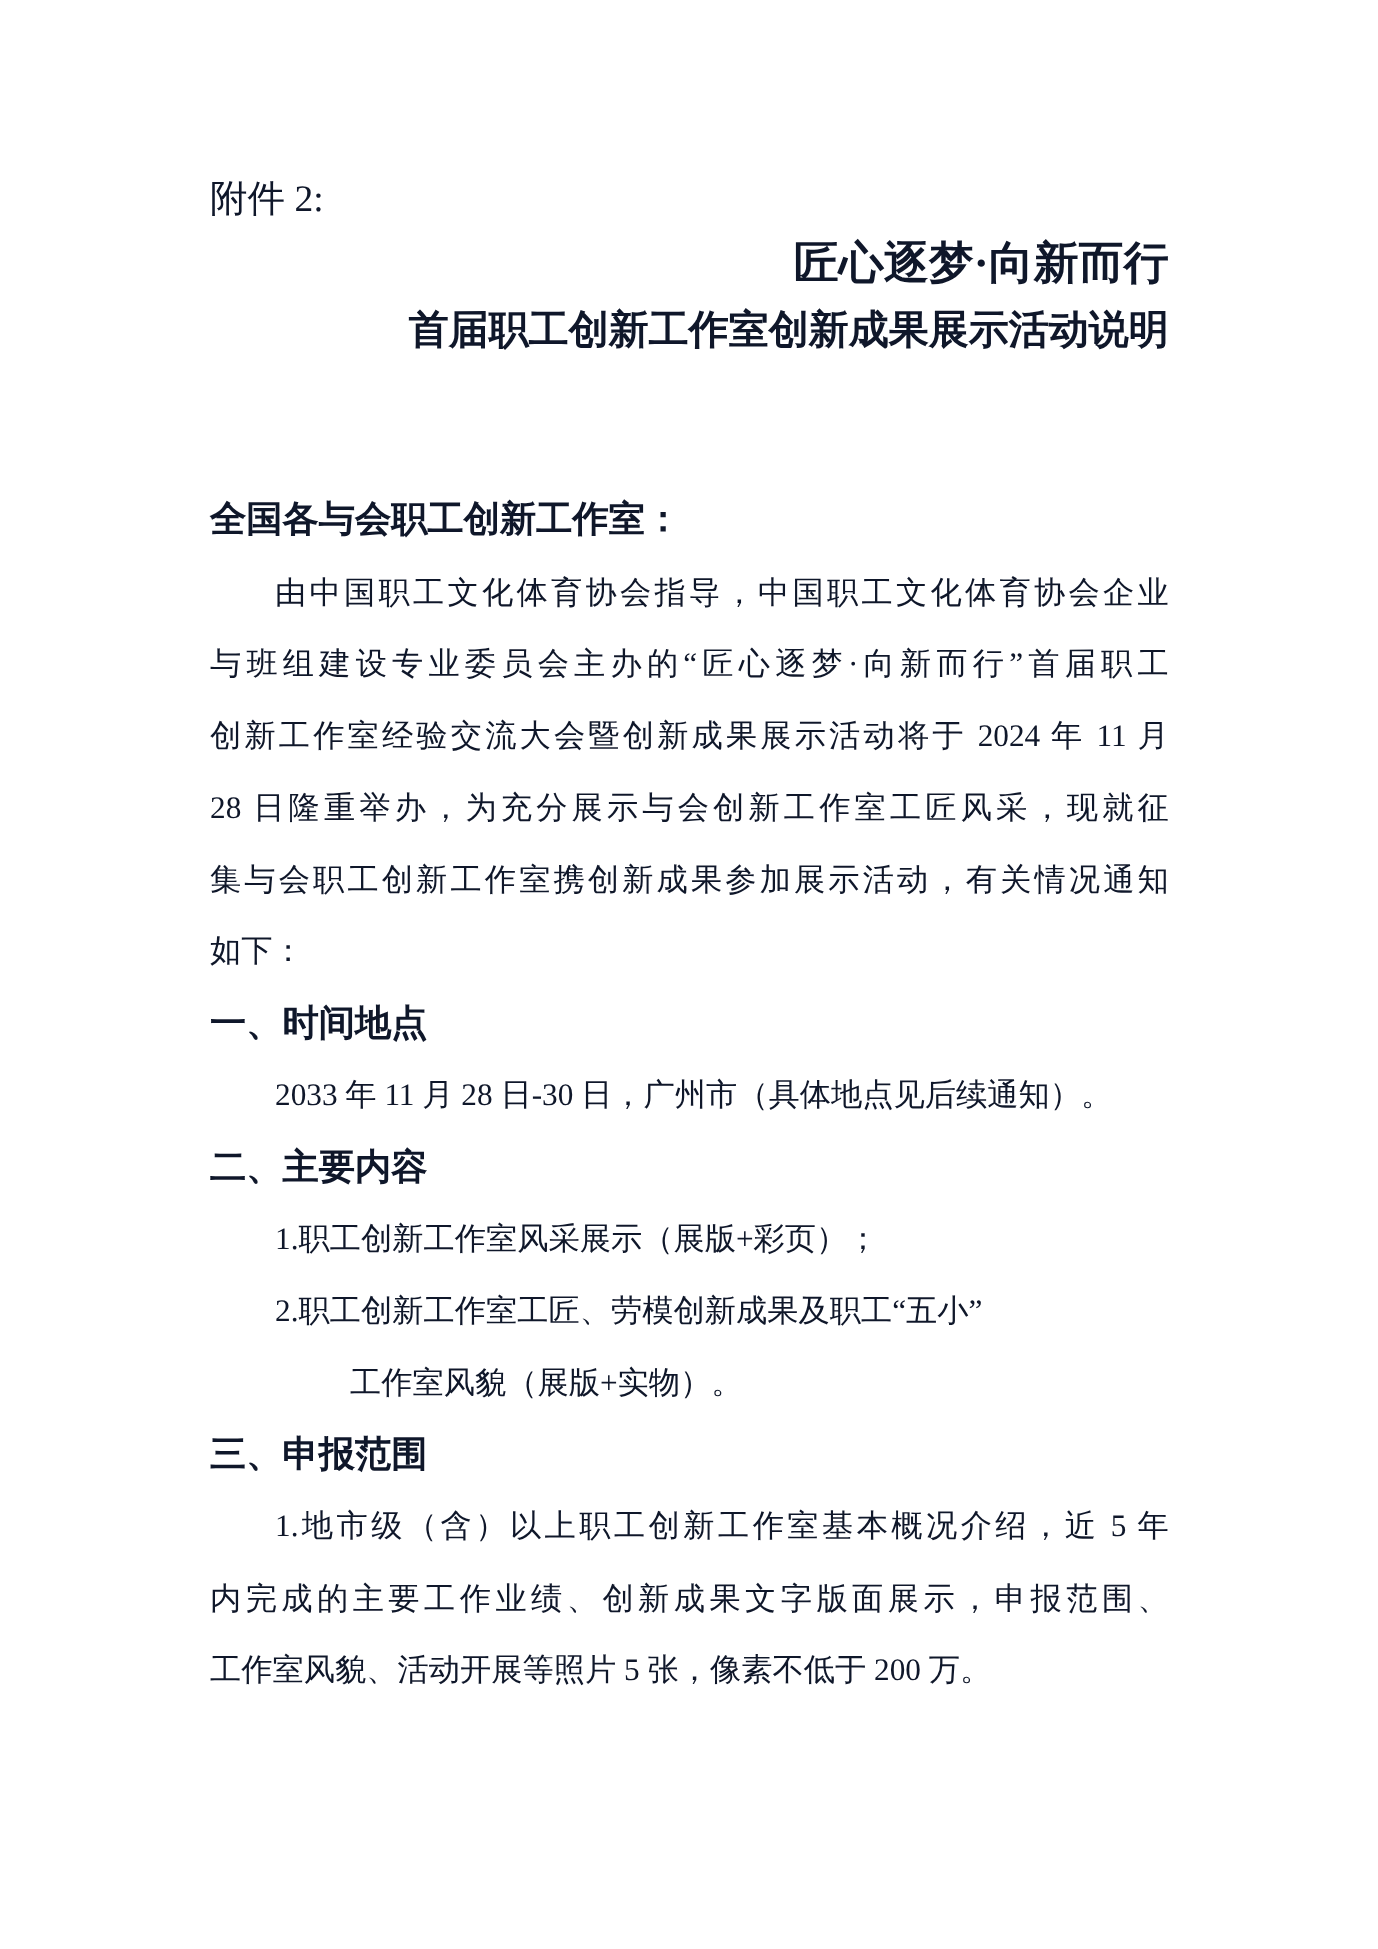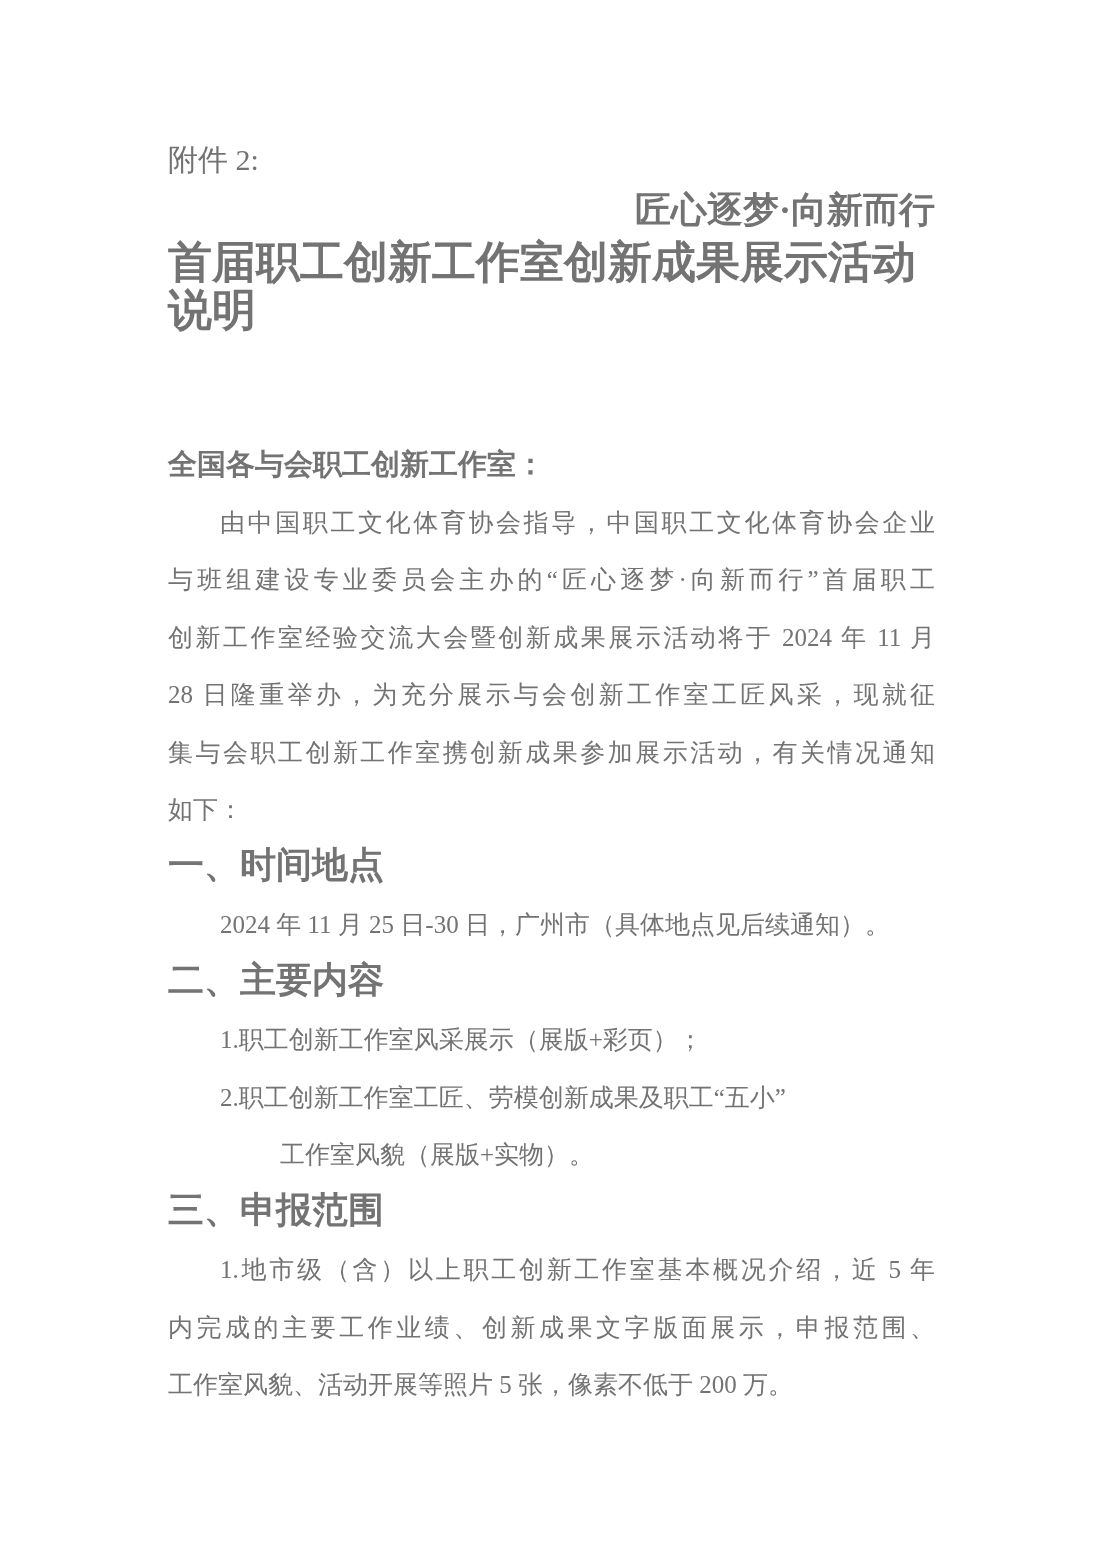--- a/index.html
+++ b/index.html
@@ -2,56 +2,56 @@
 <html lang="zh"><head>
 <meta charset="utf-8">
 <style>
   html, body { margin: 0; padding: 0; background: #ffffff; }
   .page {
     position: relative;
     width: 1102px;
     height: 1559px;
     margin: 0 auto;
     background: #ffffff;
-    color: #737373;
+    color: #0f172a;
     box-sizing: border-box;
     padding: 140px 167px 0 168px;
     font-family: "Liberation Serif", serif;
     overflow: hidden;
   }
   .attachment {
     font-size: 30px;
     line-height: 40px;
   }
   .doc-title {
     margin-top: 6px;
     text-align: right;
     font-weight: bold;
     font-size: 36px;
     line-height: 48px;
   }
   .doc-subtitle {
     margin-top: 5px;
-    text-align: left;
+    text-align: right;
     font-weight: bold;
-    font-size: 44px;
+    font-size: 32px;
     line-height: 48px;
   }
   .main {
     margin-top: 101px;
     font-size: 25px;
   }
   .ln {
     line-height: 57.5px;
     min-height: 57.5px;
   }
   .hd {
-    font-family: Liberation Mono, monospace;
+    font-family: Liberation Sans, sans-serif;
     font-weight: bold;
-    font-size: 36px;
+    font-size: 29px;
   }
   .salutation {
     font-family: Liberation Serif, serif;
     font-weight: bold;
     font-size: 29px;
   }
   .ind  { text-indent: 52px; }
   .ind-deep { text-indent: 112px; }
   .just { text-align: justify; text-align-last: justify; }
 </style>
@@ -71,21 +71,21 @@
     <div class="ln salutation">全国各与会职工创新工作室：</div>
 
     <div class="ln ind just">由中国职工文化体育协会指导，中国职工文化体育协会企业</div>
     <div class="ln just">与班组建设专业委员会主办的“匠心逐梦·向新而行”首届职工</div>
     <div class="ln just">创新工作室经验交流大会暨创新成果展示活动将于 2024 年 11 月</div>
     <div class="ln just">28 日隆重举办，为充分展示与会创新工作室工匠风采，现就征</div>
     <div class="ln just">集与会职工创新工作室携创新成果参加展示活动，有关情况通知</div>
     <div class="ln">如下：</div>
 
     <div class="ln hd">一、时间地点</div>
-    <div class="ln ind">2024 年 11 月 25 日-30 日，广州市（具体地点见后续通知）。</div>
+    <div class="ln ind">2033 年 11 月 28 日-30 日，广州市（具体地点见后续通知）。</div>
 
     <div class="ln hd">二、主要内容</div>
     <div class="ln ind">1.职工创新工作室风采展示（展版+彩页）；</div>
     <div class="ln ind">2.职工创新工作室工匠、劳模创新成果及职工“五小”</div>
     <div class="ln ind-deep">工作室风貌（展版+实物）。</div>
 
     <div class="ln hd">三、申报范围</div>
     <div class="ln ind just">1.地市级（含）以上职工创新工作室基本概况介绍，近 5 年</div>
     <div class="ln just">内完成的主要工作业绩、创新成果文字版面展示，申报范围、</div>
     <div class="ln">工作室风貌、活动开展等照片 5 张，像素不低于 200 万。</div>

